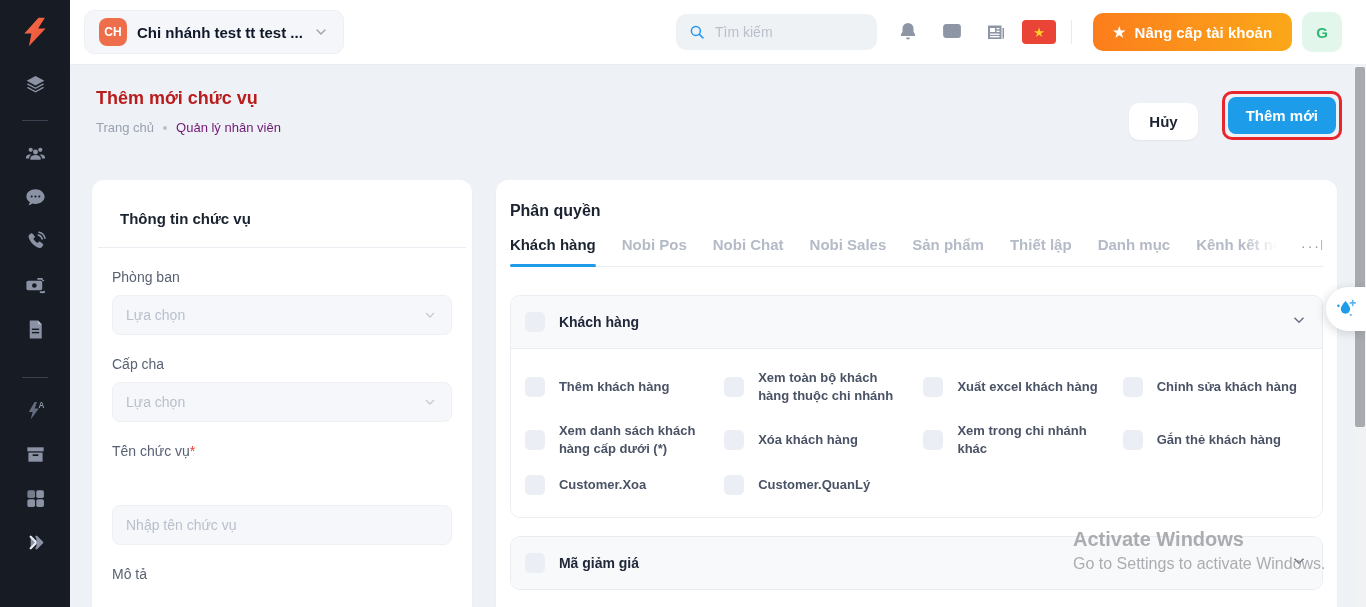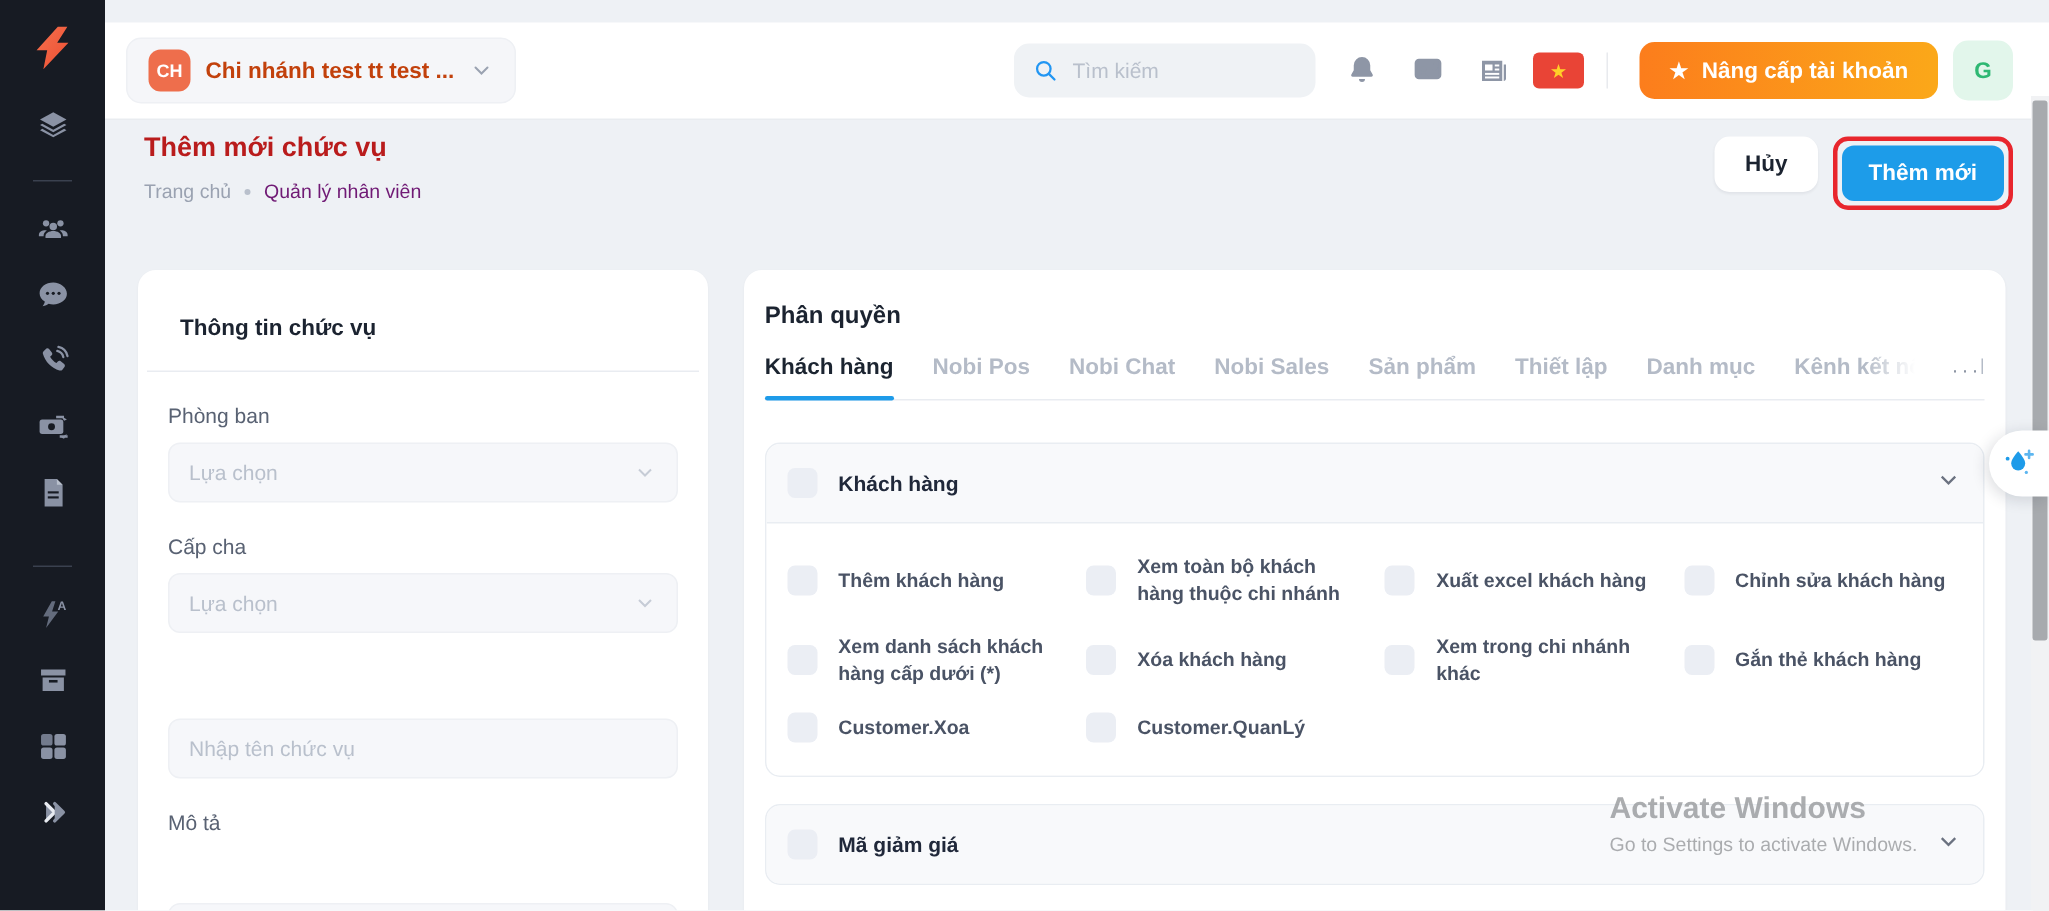--- a/index.html
+++ b/index.html
@@ -8,43 +8,43 @@
 
   
   .sidebar { position:absolute; left:0; top:0; width:70px; height:607px; background:#171b23; z-index:30; display:flex; flex-direction:column; align-items:center; }
   .logo { width:70px; height:64px; display:flex; align-items:center; justify-content:center; }
   .side-item { width:70px; height:44px; display:flex; align-items:center; justify-content:center; cursor:pointer; }
   .side-item svg { width:23px; height:23px; fill:#8a92a4; }
   .side-divider { width:26px; height:1px; background:#3a414f; margin:12px 0; }
   .dim svg { fill:#646c7d; }
 
   
-  .header { position:absolute; left:70px; top:0; width:1296px; height:64px; background:#ffffff; z-index:20; box-shadow:0 1px 0 #e9ecf0;margin-top:15px; }
+  .header { position:absolute; left:70px; top:0; width:1296px; height:64px; background:#ffffff; z-index:20; box-shadow:0 1px 0 #e9ecf0; }
   .branch { position:absolute; left:14px; top:10px; height:44px; display:flex; align-items:center; gap:10px; background:#f5f6f9; border:1px solid #eef0f4; border-radius:10px; padding:0 14px; cursor:pointer; }
   .branch-badge { width:28px; height:28px; border-radius:8px; background:#ee6e4c; color:#fff; font-size:12px; font-weight:700; display:flex; align-items:center; justify-content:center; }
-  .branch-label { font-size:15px; font-weight:700; color:#c2410c; }
+  .branch-label { font-size:15px; font-weight:700; color:#0f172a; }
   .search { position:absolute; left:606px; top:14px; width:201px; height:36px; background:#eff2f5; border-radius:10px; display:flex; align-items:center; padding:0 12px; gap:9px; }
   .search input { border:none; outline:none; background:transparent; font-size:14px; color:#3c4454; width:140px; font-family:"Liberation Sans",sans-serif; }
   .search input::placeholder { color:#b9c0cc; }
   .hicon { position:absolute; top:20px; width:24px; height:24px; cursor:pointer; }
   .hicon svg { width:24px; height:24px; fill:#8e96a6; }
   .flag { position:absolute; left:952px; top:20px; width:34px; height:24px; background:#e94436; border-radius:4px; display:flex; align-items:center; justify-content:center; color:#ffd028; font-size:13px; cursor:pointer; }
   .hdr-divider { position:absolute; left:1001px; top:20px; width:1px; height:24px; background:#e8eaee; }
   .upgrade { position:absolute; left:1023px; top:13px; height:38px; border:none; border-radius:10px; background:linear-gradient(90deg,#fc7d1c,#fba819); color:#fff; font-size:15px; font-weight:700; padding:0 20px; display:flex; align-items:center; gap:9px; cursor:pointer; font-family:"Liberation Sans",sans-serif; }
   .upgrade .star { font-size:14px; }
   .avatar { position:absolute; left:1232px; top:12px; width:40px; height:40px; border-radius:10px; background:#e2f6eb; color:#2eb873; font-weight:700; font-size:15px; display:flex; align-items:center; justify-content:center; cursor:pointer; }
 
   
   .main { position:absolute; left:70px; top:64px; width:1296px; height:543px; background:#eef1f5; overflow:hidden; }
   .page-title { position:absolute; left:26px; top:24px; font-size:18px; font-weight:700; color:#b91c1c; }
   .breadcrumb { position:absolute; left:26px; top:56px; display:flex; align-items:center; font-size:13px; }
   .bc-home { color:#9aa2b1; cursor:pointer; }
   .bc-dot { width:4px; height:4px; border-radius:50%; background:#b9c0cc; margin:0 9px; }
   .bc-cur { color:#701a75; }
-  .actions { position:absolute; top:27px; right:24px; display:flex; align-items:flex-start; gap:10px; }
+  .actions { position:absolute; top:27px; right:24px; display:flex; align-items:flex-end; gap:24px; }
   .btn-cancel { background:#fff; border:none; border-radius:10px; padding:10px 20px; font-size:15px; font-weight:600; color:#1b2330; cursor:pointer; box-shadow:0 1px 2px rgba(16,24,40,.06); font-family:"Liberation Sans",sans-serif; }
   .annotation { border:3px solid #e8262d; border-radius:10px; padding:3px; }
   .btn-submit { background:#1d9ce9; border:none; border-radius:8px; padding:10px 18px; font-size:15px; font-weight:700; color:#fff; cursor:pointer; font-family:"Liberation Sans",sans-serif; }
 
   .columns { position:absolute; left:22px; top:116px; width:1245px; height:600px; display:flex; gap:24px; align-items:flex-start; }
   .card { background:#fff; border-radius:12px; box-shadow:0 1px 2px rgba(16,24,40,.04); }
 
   
   .form-card { width:400px; min-height:560px; padding:30px 20px 20px; }
   .form-title { font-size:15px; font-weight:700; color:#1b2330; margin-left:8px; }
@@ -82,21 +82,21 @@
   
   .scrollbar { position:absolute; right:0; top:64px; width:12px; height:543px; background:#f1f2f4; z-index:35; }
   .scroll-thumb { position:absolute; right:1px; top:3px; width:10px; height:360px; background:#a7aaae; border-radius:2px; cursor:pointer; }
 
   
   .float-widget { position:absolute; right:0; top:287px; width:40px; height:44px; background:#fff; border-radius:22px 0 0 22px; box-shadow:-2px 2px 10px rgba(20,30,50,.15); z-index:40; display:flex; align-items:center; justify-content:center; cursor:pointer; }
 
   
   .watermark { position:absolute; left:1073px; top:528px; z-index:50; pointer-events:none; color:#9d9fa2; }
   .wm1 { font-size:20px; font-weight:700; opacity:.85; }
-  .wm2 { font-size:13px; margin-top:4px; opacity:.85; }
+  .wm2 { font-size:16px; margin-top:4px; opacity:.85; }
 </style>
 </head>
 <body>
 
 <nav class="sidebar">
   <div class="logo">
     <svg width="34" height="34" viewBox="0 0 24 24">
       <defs>
           <linearGradient id="lg" x1="0" y1="0" x2="1" y2="1">
             <stop offset="0" stop-color="#f4704d"></stop>
@@ -279,20 +279,21 @@
         <div class="field-label">Cấp cha</div>
         <div class="control">
           <span class="ph">Lựa chọn</span>
           <svg viewBox="0 0 24 24">
               <polyline points="6 9 12 15 18 9"></polyline>
             </svg>
         </div>
       </div>
 
       <div class="field">
+        <div class="field-label"><span>Tên chức vụ</span><span class="req">*</span></div>
         <input class="text-control" type="text" placeholder="Nhập tên chức vụ" style="">
       </div>
 
       <div class="field">
         <div class="field-label">Mô tả</div>
         <input class="text-control" type="text" placeholder="Nhập mô tả cho chức vụ" style="">
       </div>
     </section>
 
     <section class="card perm-card">

